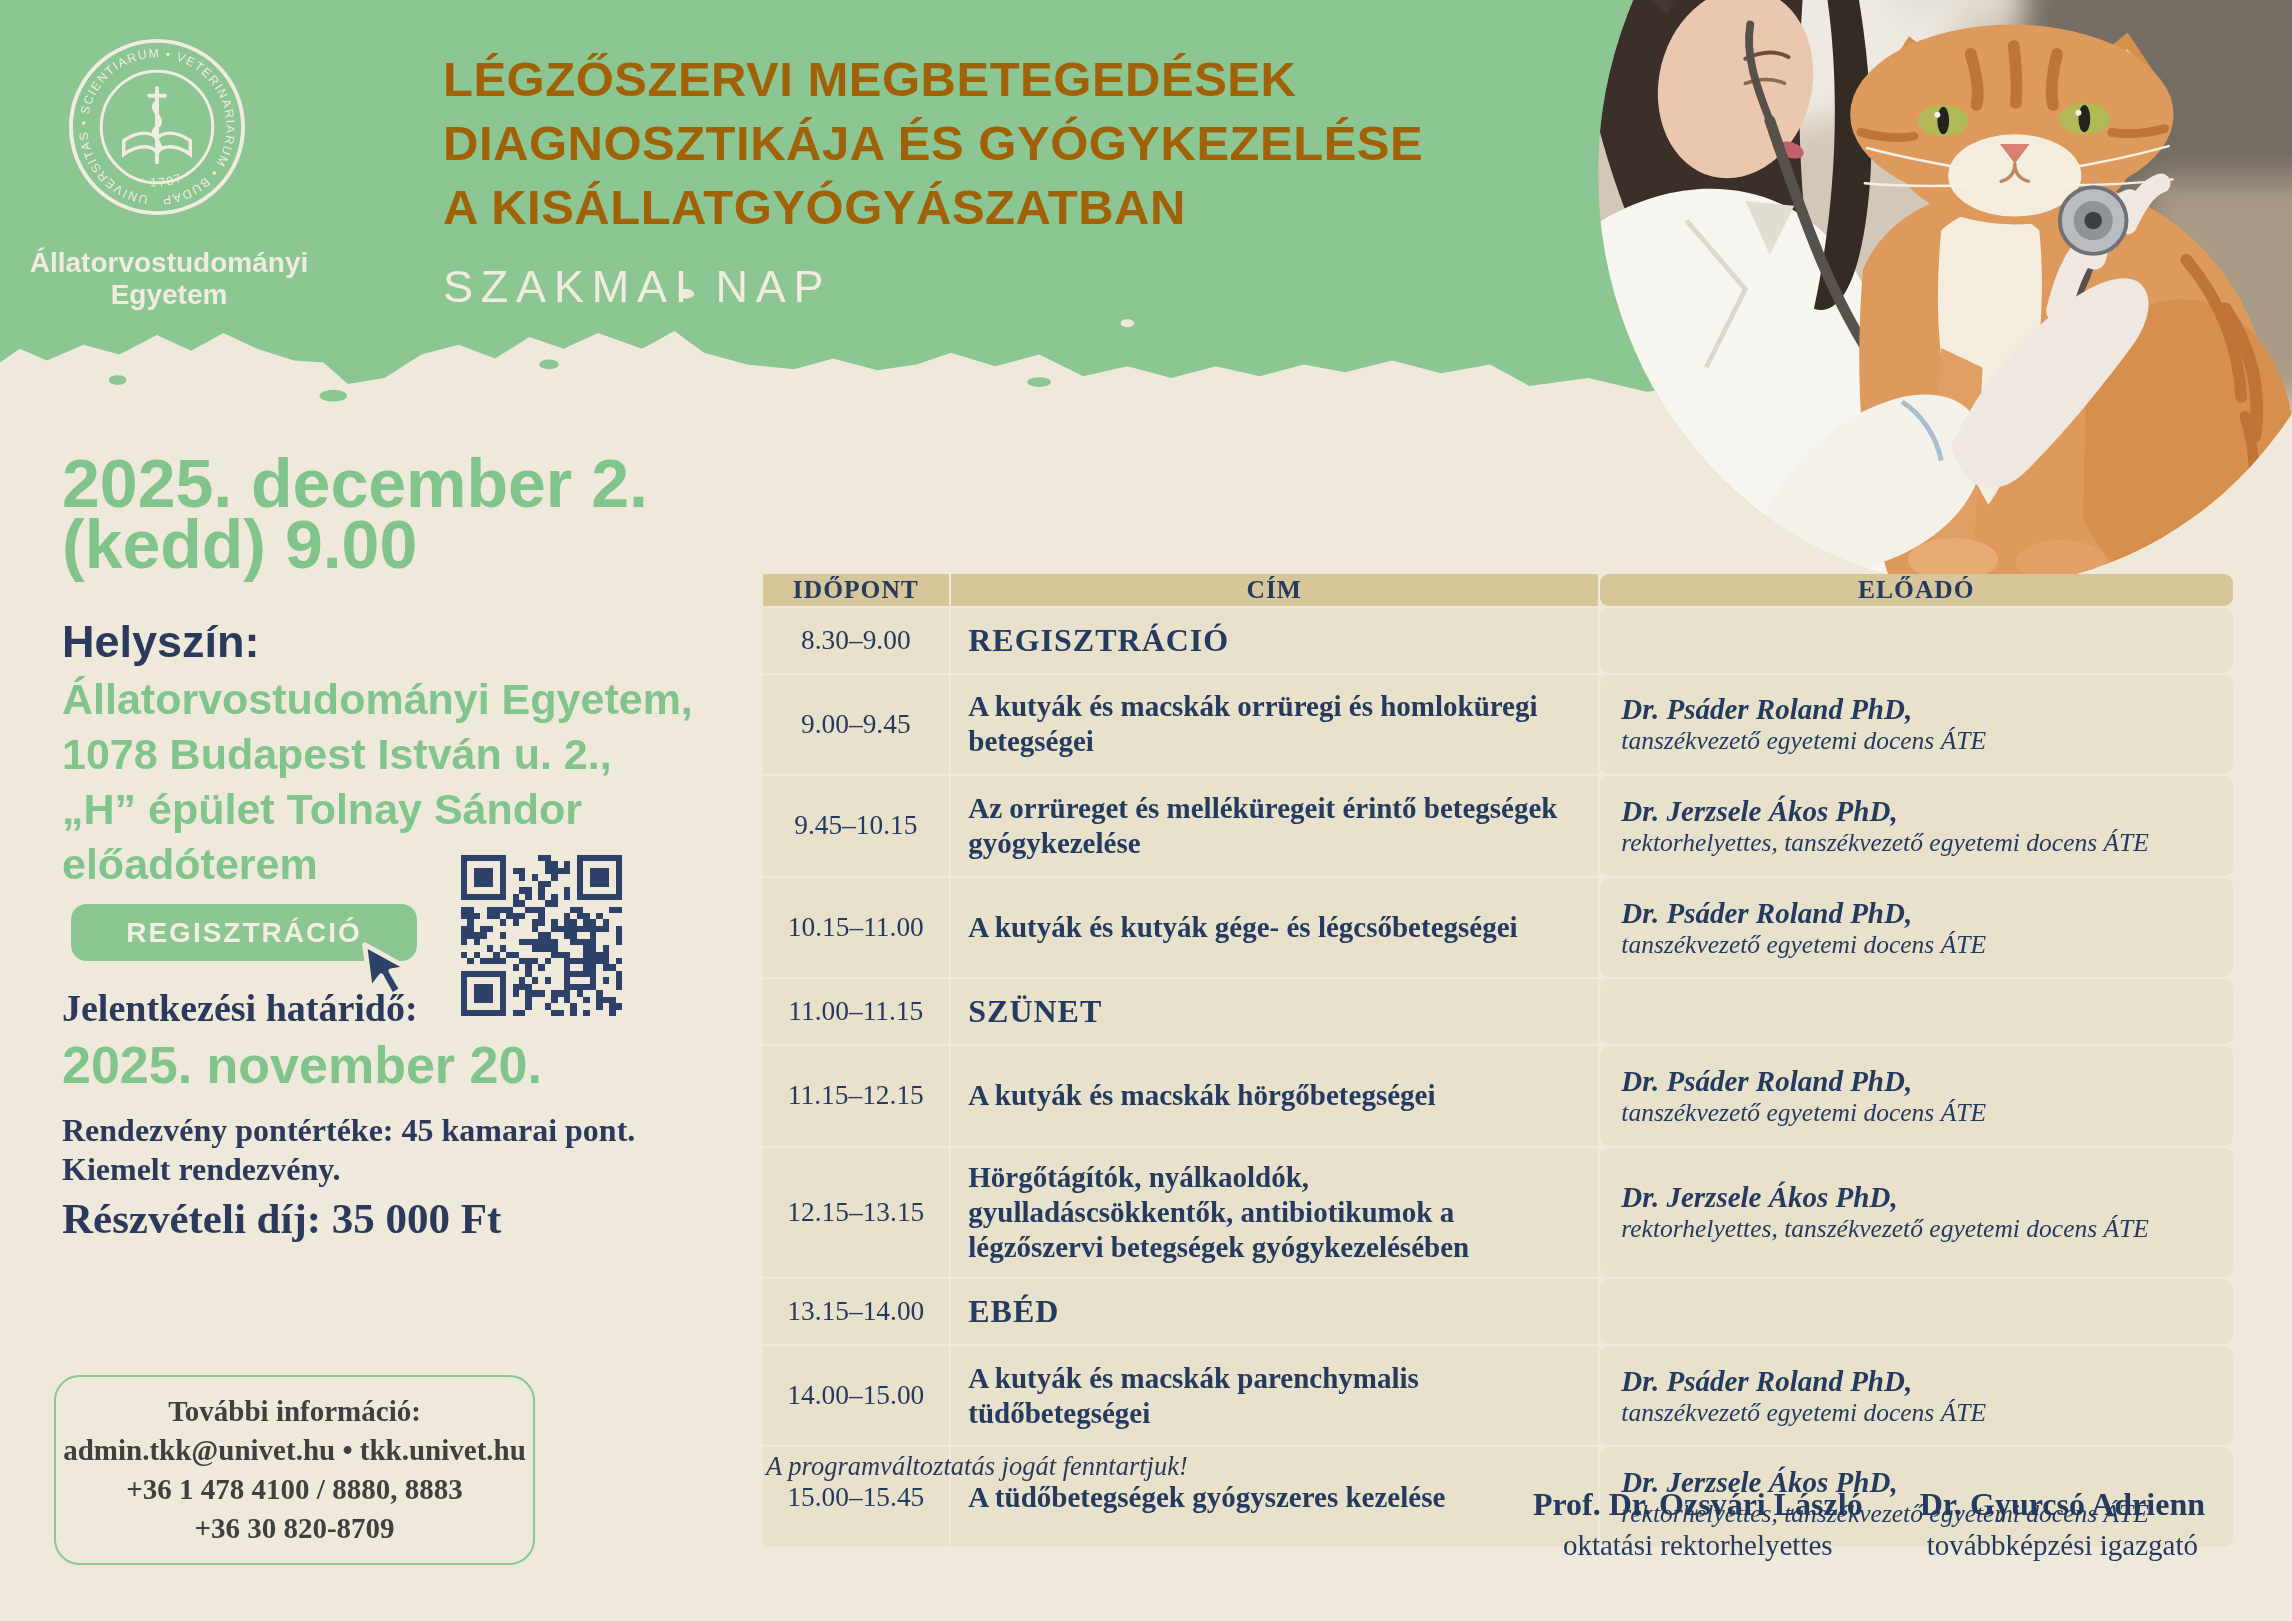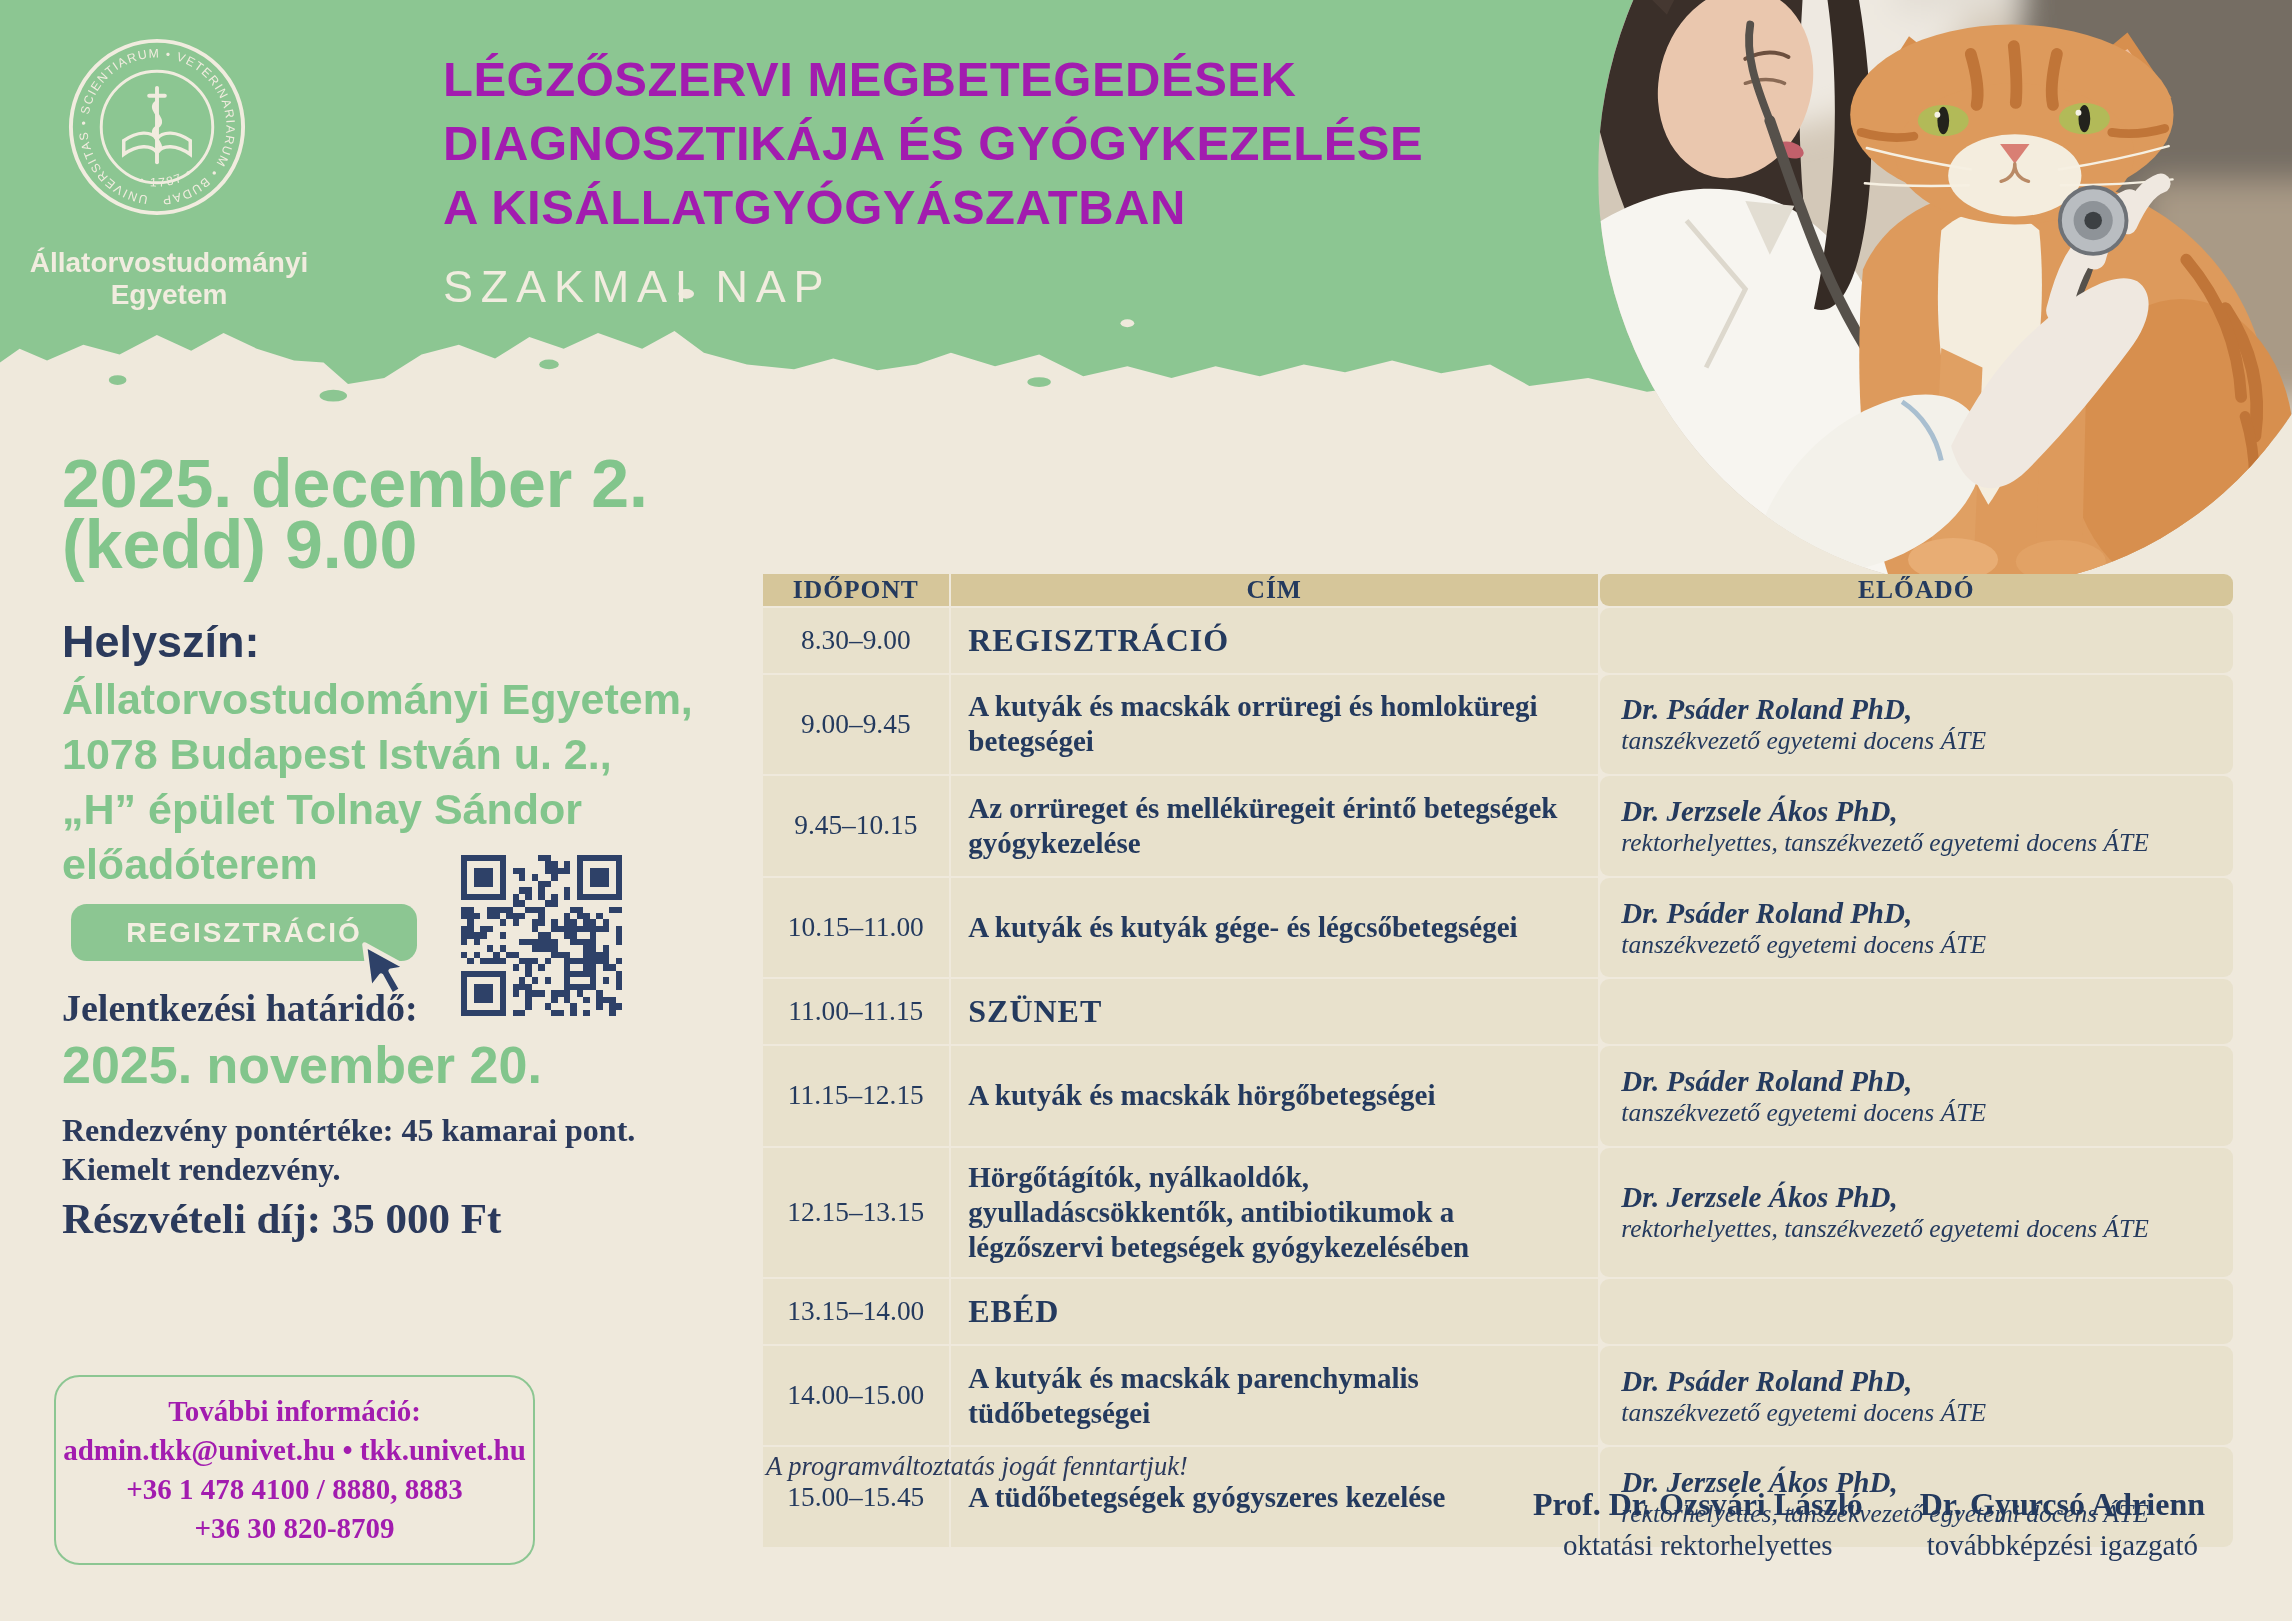--- a/index.html
+++ b/index.html
@@ -11,21 +11,21 @@
 
   
   .logo{position:absolute;left:67px;top:37px;width:180px;height:180px;}
   .logo-caption{position:absolute;left:22px;top:247px;width:294px;text-align:center;
     font-family:"Liberation Sans",sans-serif;font-weight:700;font-size:28px;line-height:32px;
     color:#f1ecdf;}
 
   
   .title-block{position:absolute;left:443px;top:47px;width:1176px;}
   .title-line{font-family:"Liberation Sans",sans-serif;font-weight:800;font-size:49px;
-    line-height:64px;color:#a21caf;letter-spacing:0.5px;}
+    line-height:64px;color:#a16207;letter-spacing:0.5px;}
   .subtitle{font-family:"Liberation Sans",sans-serif;font-weight:400;font-size:45px;
     color:#f1ecdf;letter-spacing:7.8px;margin-top:21.6px;}
 
   
   .photo{position:absolute;left:1598px;top:-240px;width:765px;height:827px;border-radius:50%;
     overflow:hidden;}
   .photo svg{display:block;width:100%;height:100%;}
 
   
   .date-block{position:absolute;left:62px;top:453px;
@@ -42,21 +42,21 @@
     color:#f3eee1;cursor:pointer;}
   .cursor-icon{position:absolute;left:351px;top:933px;width:74px;height:74px;}
   .qr{position:absolute;left:461px;top:855px;width:161px;height:161px;}
   .deadline-label{position:absolute;left:62px;top:986px;font-weight:700;font-size:38px;color:#2b3a5c;}
   .deadline-date{position:absolute;left:62px;top:1035px;
     font-family:"Liberation Sans",sans-serif;font-weight:800;font-size:52px;color:#82c58c;}
   .points{position:absolute;left:62px;top:1111px;font-weight:700;font-size:32px;line-height:39px;color:#2b3a5c;}
   .fee{position:absolute;left:62px;top:1194px;font-weight:700;font-size:43px;color:#2b3a5c;}
   .info-box{position:absolute;left:54px;top:1375px;width:477px;height:186px;border:2px solid #8cc692;
     border-radius:25.5px;display:flex;flex-direction:column;align-items:center;justify-content:center;
-    text-align:center;color:#a21caf;}
+    text-align:center;color:#404040;}
   .info-box .line{font-weight:700;font-size:29px;line-height:39px;}
 
   
   .schedule{position:absolute;left:763px;top:572px;width:1470px;}
   table{border-collapse:separate;border-spacing:0 2.9px;width:100%;}
   th{background:#d6c69a;font-weight:700;font-size:25.5px;letter-spacing:1px;color:#243a5e;
      height:32px;text-align:center;padding:0 7.8px;}
   td{background:#e8e1cc;color:#243a5e;vertical-align:middle;}
   th.c-time,td.t-time{width:173px;border-right:2.9px solid #efe9dc;}
   th.c-title,td.t-title{width:635px;border-right:2.9px solid #efe9dc;}

